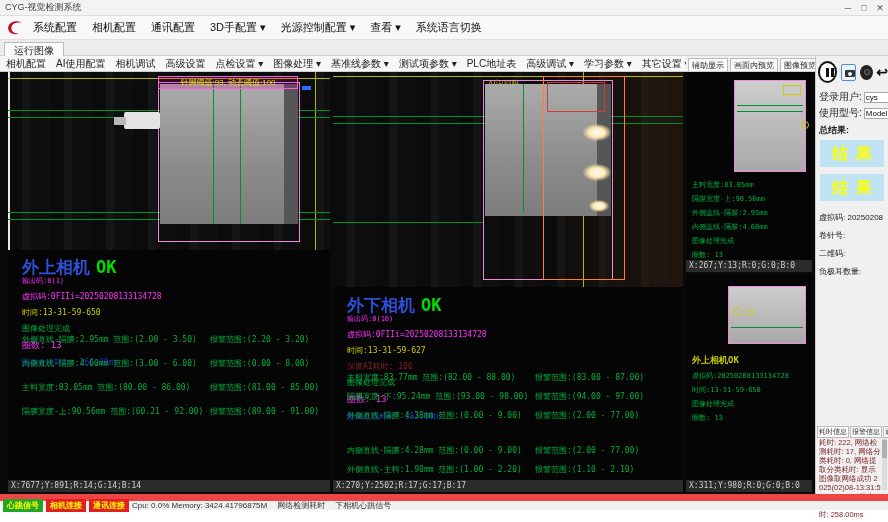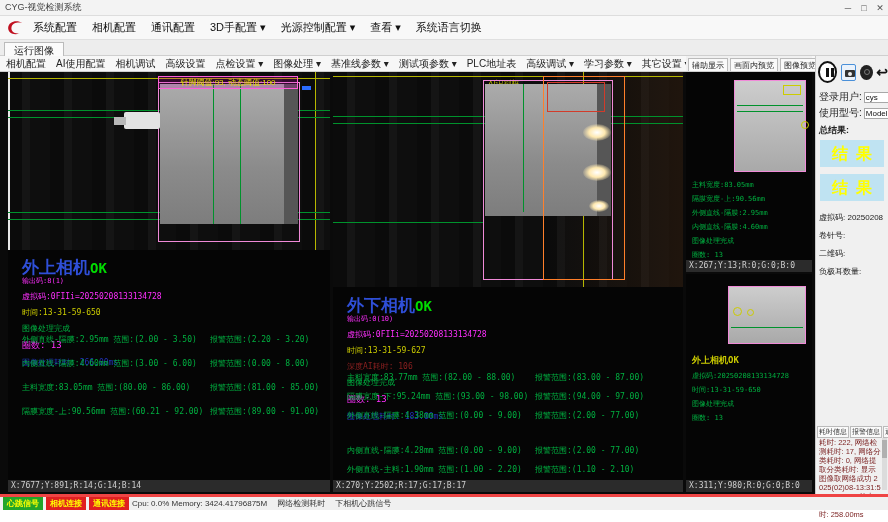--- a/index.html
+++ b/index.html
@@ -55,21 +55,21 @@
   .connector { position:absolute; background:#e3e3e3; border-radius:2px; }
   .connector-tip { position:absolute; background:#b8b8b8; }
   .labelbox { position:absolute; border:1px solid #ff5fd7; background:rgba(190,0,170,0.22); color:#e0e000; font-size:8px; line-height:12px; text-align:center; white-space:nowrap; overflow:hidden; }
   .bluetick { position:absolute; background:#2a6cff; }
   .glow { position:absolute; border-radius:50%; background:radial-gradient(ellipse at center,#ffffff 0%, #ffe9b0 40%, rgba(120,80,20,0) 75%); }
   .ailabel { position:absolute; color:#b6b600; font-size:8px; white-space:nowrap; }
 
   
   .caminfo { position:absolute; left:14px; font-family:"DejaVu Sans Mono", monospace; }
   .cam-title { font-size:17px; font-weight:bold; color:#2f4fd8; font-family:"Liberation Sans", sans-serif; }
-  .cam-ok { font-size:14px; font-weight:bold; color:#00dd00; margin-left:0; }
+  .cam-ok { font-size:17px; font-weight:bold; color:#00dd00; margin-left:6px; }
   .cam-sub { font-size:7px; color:#ff30ff; margin-top:-3px; }
   .ln { font-size:8px; margin-top:5px; white-space:nowrap; }
   .c-mag { color:#ff30ff; } .c-yel { color:#cccc00; } .c-grn { color:#00b040; }
   .c-blu { color:#2233bb; } .c-red { color:#8b2020; }
   .count-ln { font-size:9px; color:#ff30ff; margin-top:5px; }
 
   .mrows { position:absolute; left:14px; right:6px; font-family:"DejaVu Sans Mono", monospace; }
   .mrow { display:flex; margin-bottom:13px; }
   .mlabel { font-size:8px; color:#00b040; width:188px; white-space:nowrap; overflow:hidden; }
   .malarm { font-size:8px; color:#00b040; white-space:nowrap; }
@@ -103,21 +103,21 @@
   .sec-label { position:absolute; left:3px; font-size:9px; font-weight:bold; color:#222; }
   .resultbox { position:absolute; left:4px; width:64px; height:27px; background:#bfe3f2; color:#ffff00; font-weight:bold; font-size:16px; letter-spacing:8px; text-align:center; line-height:27px; text-indent:8px; }
   .plain-label { position:absolute; left:3px; font-size:8px; color:#222; white-space:nowrap; }
   .log-tabs { position:absolute; left:1px; width:71px; display:flex; }
   .log-tab { font-size:7px; color:#333; background:#fafafa; border:1px solid #bbb; padding:0 1px; margin-right:1px; white-space:nowrap; }
   .log-text { position:absolute; left:3px; width:62px; font-size:7.5px; color:#7a1f1f; line-height:9px; word-break:break-all; }
   .log-scroll { position:absolute; right:1px; width:5px; background:#dcdcdc; }
   .log-scroll .thumbbar { position:absolute; left:0; top:2px; width:5px; height:18px; background:#b0b0b0; }
 
   
-  .statusbar { position:absolute; left:0; top:494px; width:888px; height:16px; background:#f0f0f0; border-top:3px solid #ef4444; display:flex; align-items:center; padding-left:3px; }
+  .statusbar { position:absolute; left:0; top:494px; width:888px; height:16px; background:#f0f0f0; border-top:7px solid #ef4444; display:flex; align-items:center; padding-left:3px; }
   .badge { font-size:8px; color:#ffff00; padding:1px 4px; margin-right:3px; font-weight:bold; }
   .b-green { background:#22a52a; }
   .b-red { background:#e02020; }
   .sb-text { font-size:8px; color:#333; margin-right:10px; white-space:nowrap; }
 </style>
 </head>
 <body>
 
 <div class="app">
 

